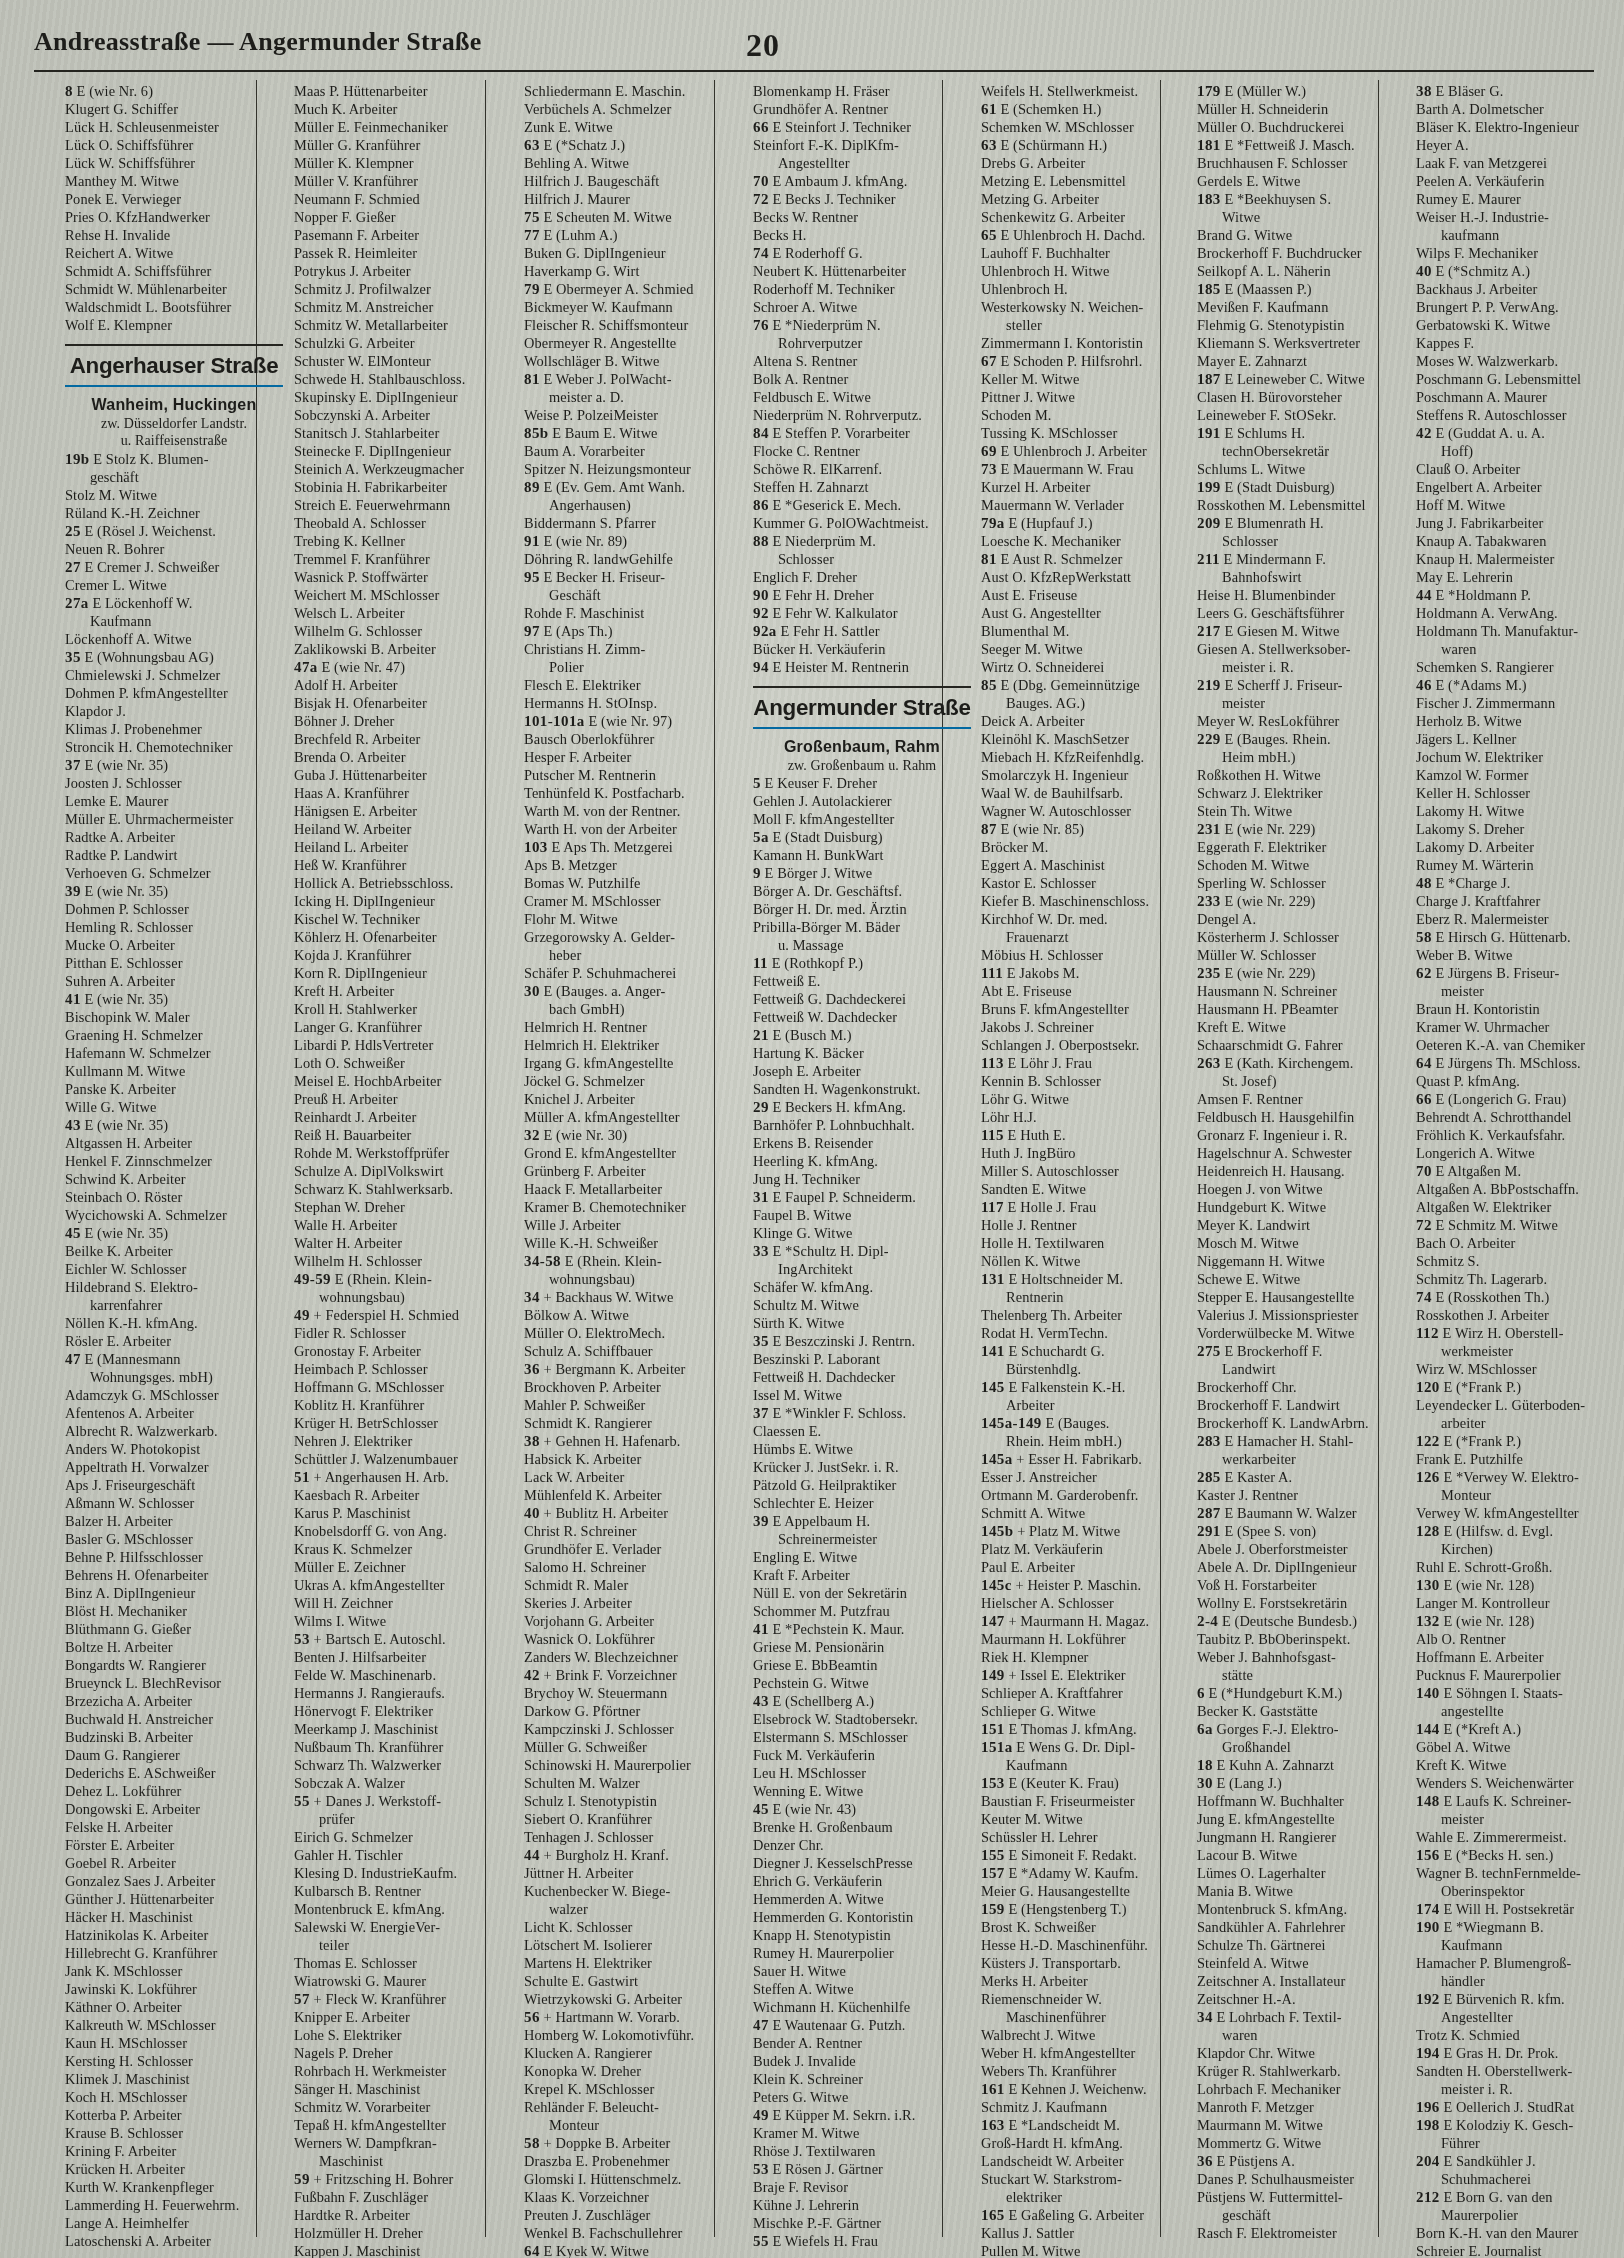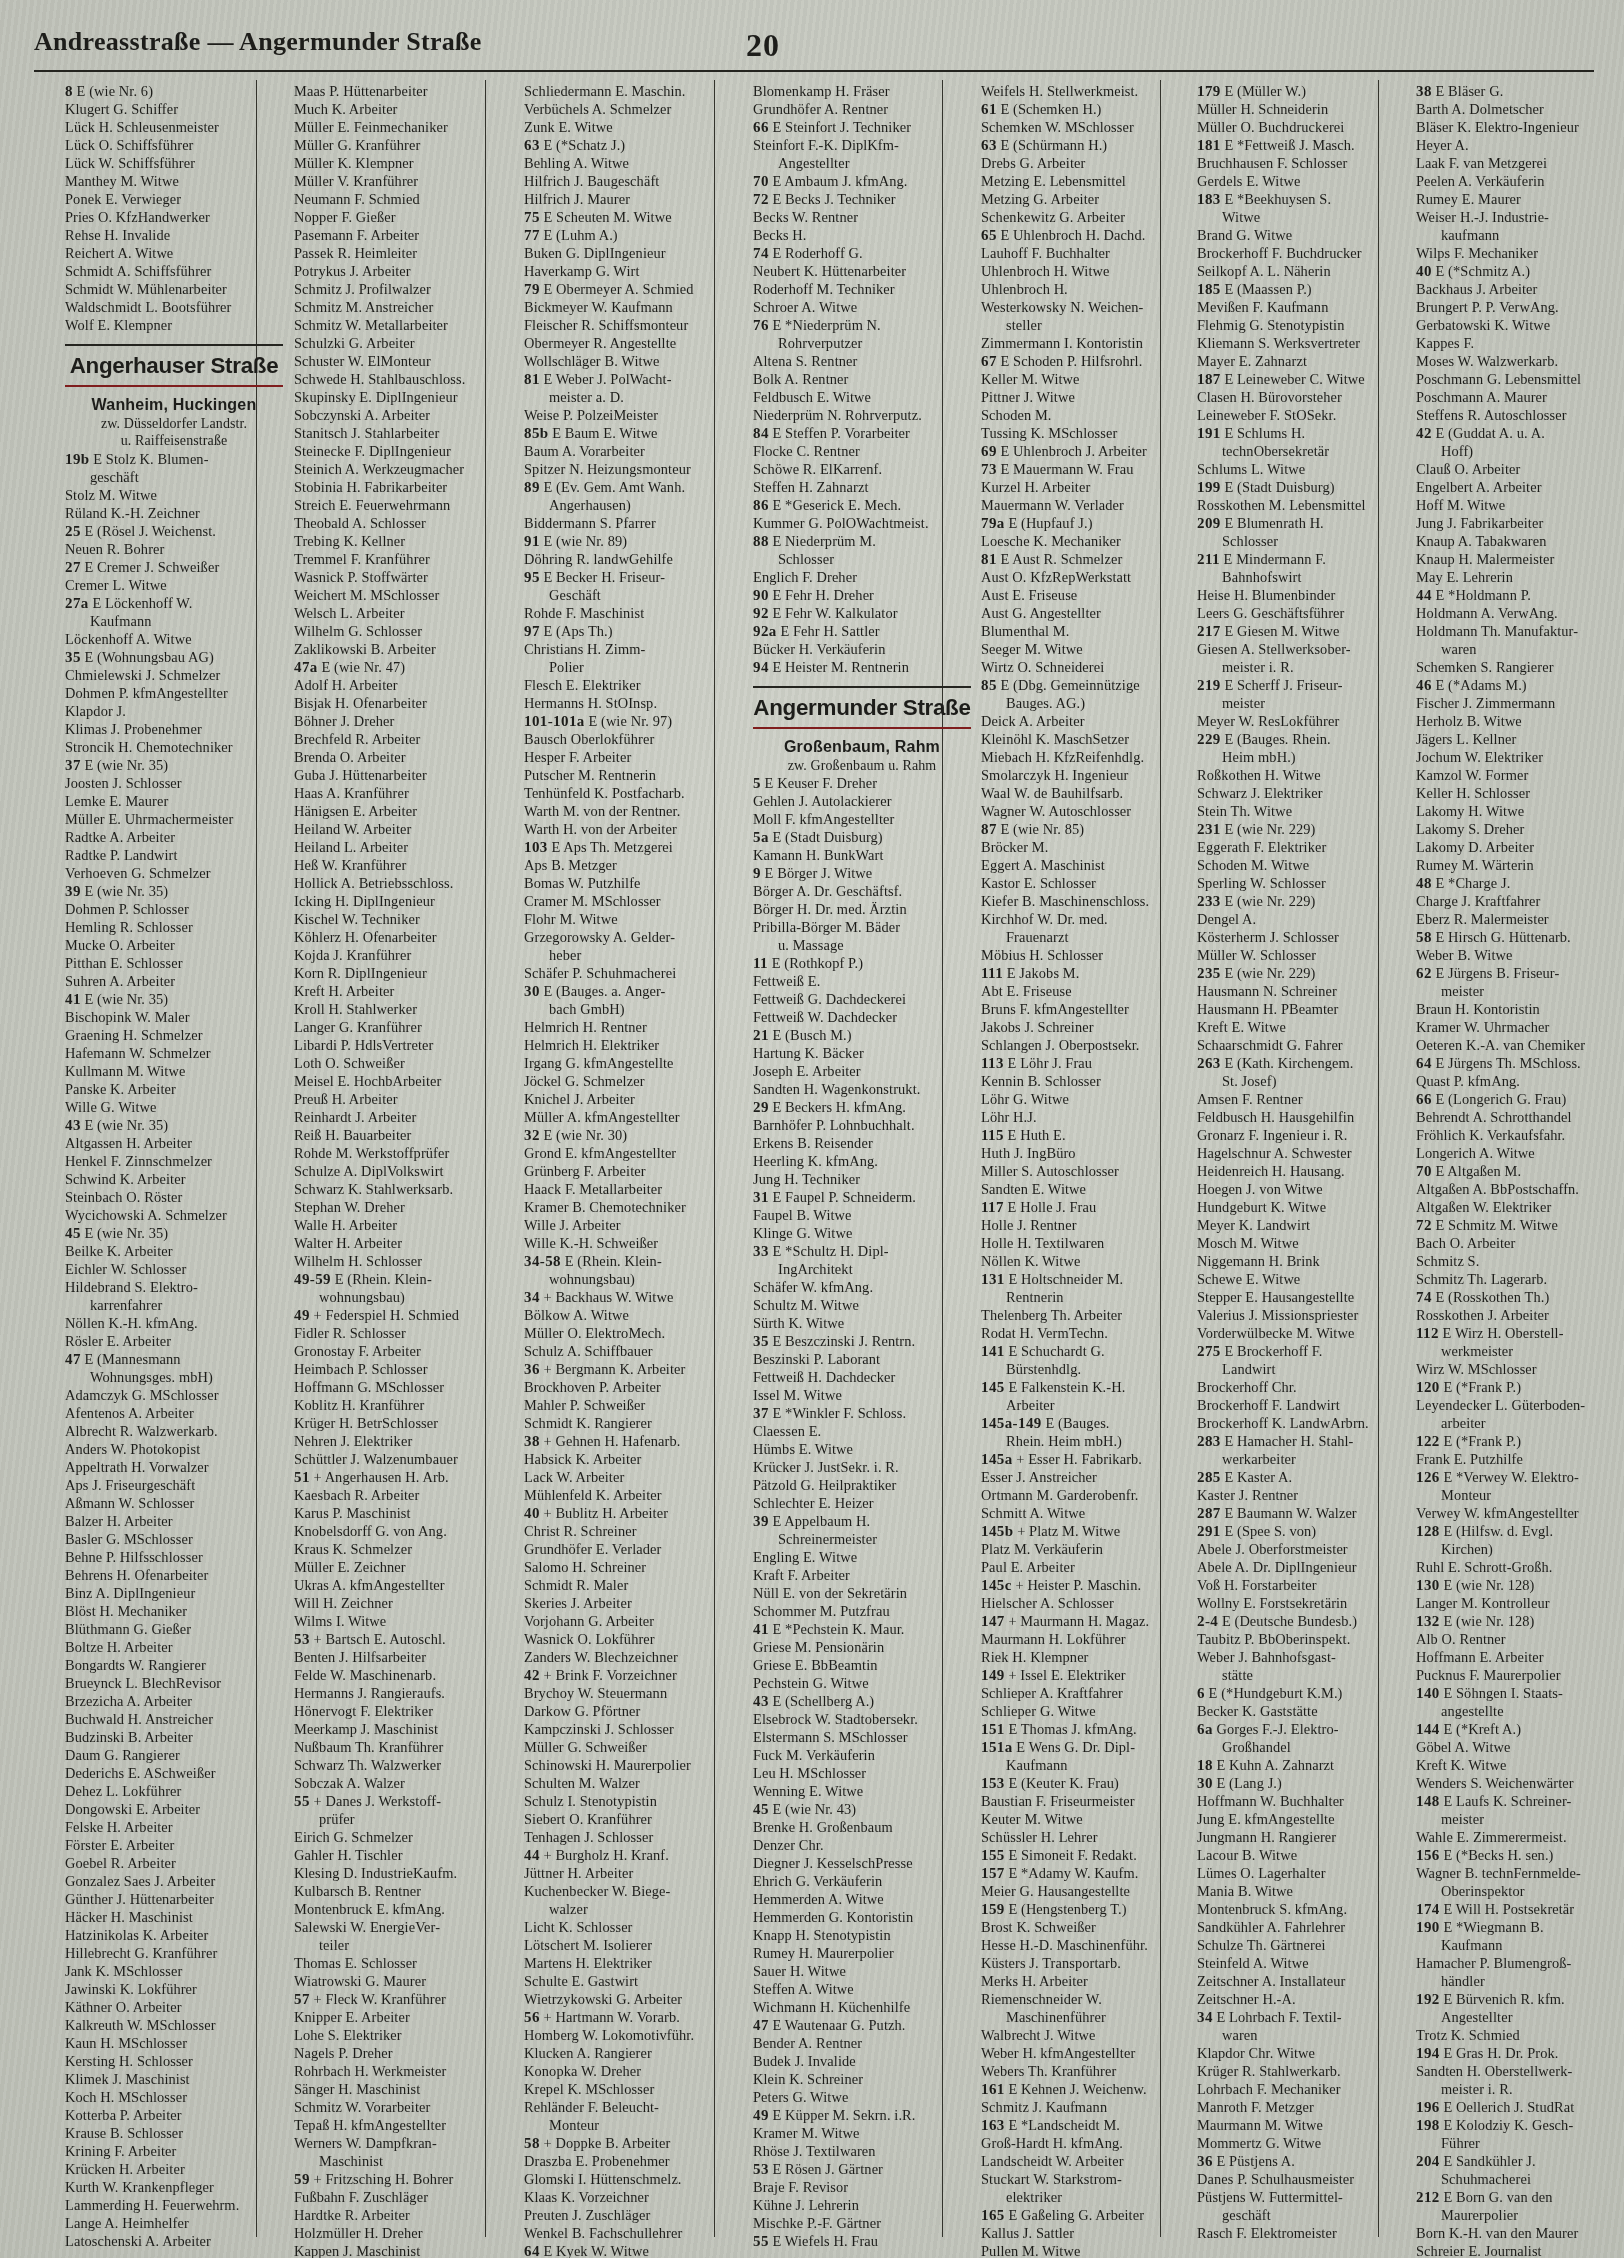--- a/index.html
+++ b/index.html
@@ -44,21 +44,21 @@
   .col:nth-child(3){left:493px;width:218px;}
   .col:nth-child(4){left:722px;width:218px;}
   .col:nth-child(5){left:950px;width:215px;}
   .col:nth-child(6){left:1166px;width:209px;}
   .col:nth-child(7){left:1385px;width:209px;}
   .entry b{font-weight:700;font-size:15px;letter-spacing:0.4px;}
   .entry.cont{padding-left:25px;}
   .street-header{
     font-family:"Liberation Sans", sans-serif;font-weight:700;
     font-size:22.4px;line-height:25px;text-align:center;letter-spacing:-0.3px;
-    border-top:2px solid #24241f;border-bottom:2px solid #7f1d1d;
+    border-top:2px solid #24241f;border-bottom:2px solid #0369a1;
     padding:6.8px 0 7.8px 0;margin:9.8px 0 8.8px 0;
   }
   .area-header{
     font-family:"Liberation Sans", sans-serif;font-weight:700;
     font-size:16px;line-height:18.5px;text-align:center;letter-spacing:0.2px;
     margin-top:2px;
   }
   .area-note{
     font-size:14px;line-height:17.6px;text-align:center;letter-spacing:0.1px;
   }
@@ -748,21 +748,21 @@
       <div class="entry cont">St. Josef)</div>
       <div class="entry">Amsen F. Rentner</div>
       <div class="entry">Feldbusch H. Hausgehilfin</div>
       <div class="entry">Gronarz F. Ingenieur i. R.</div>
       <div class="entry">Hagelschnur A. Schwester</div>
       <div class="entry">Heidenreich H. Hausang.</div>
       <div class="entry">Hoegen J. von Witwe</div>
       <div class="entry">Hundgeburt K. Witwe</div>
       <div class="entry">Meyer K. Landwirt</div>
       <div class="entry">Mosch M. Witwe</div>
-      <div class="entry">Niggemann H. Brink</div>
+      <div class="entry">Niggemann H. Witwe</div>
       <div class="entry">Schewe E. Witwe</div>
       <div class="entry">Stepper E. Hausangestellte</div>
       <div class="entry">Valerius J. Missionspriester</div>
       <div class="entry">Vorderwülbecke M. Witwe</div>
       <div class="entry"><b>275</b> E Brockerhoff F.</div>
       <div class="entry cont">Landwirt</div>
       <div class="entry">Brockerhoff Chr.</div>
       <div class="entry">Brockerhoff F. Landwirt</div>
       <div class="entry">Brockerhoff K. LandwArbrn.</div>
       <div class="entry"><b>283</b> E Hamacher H. Stahl-</div>

